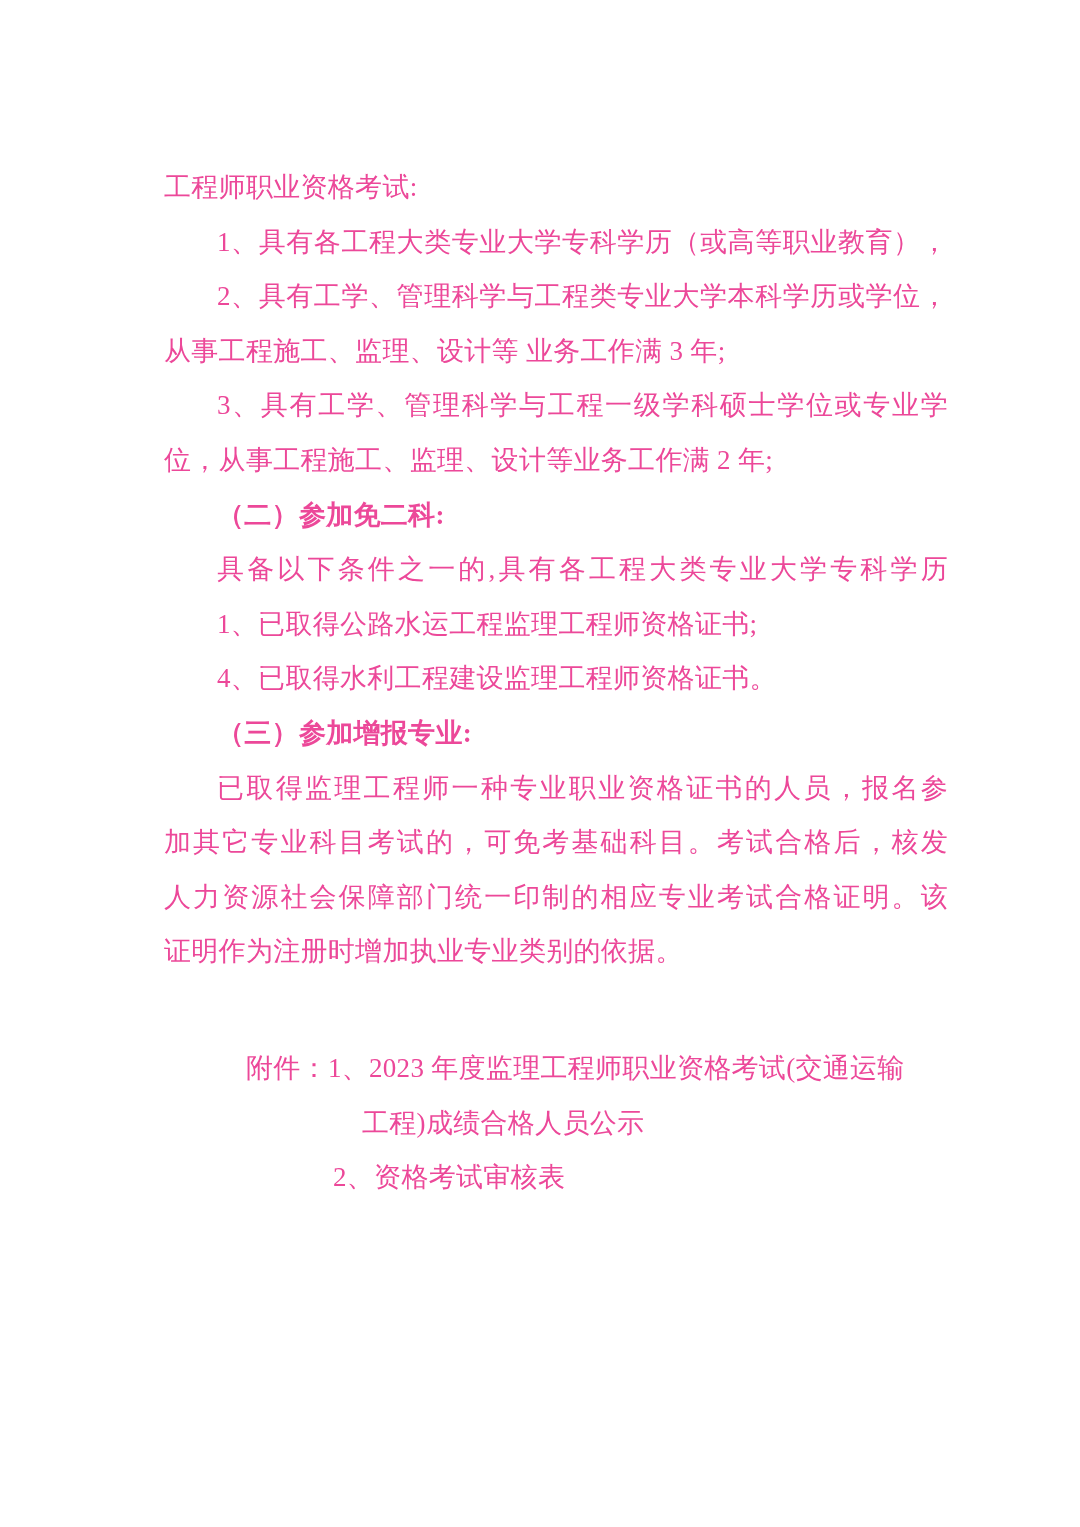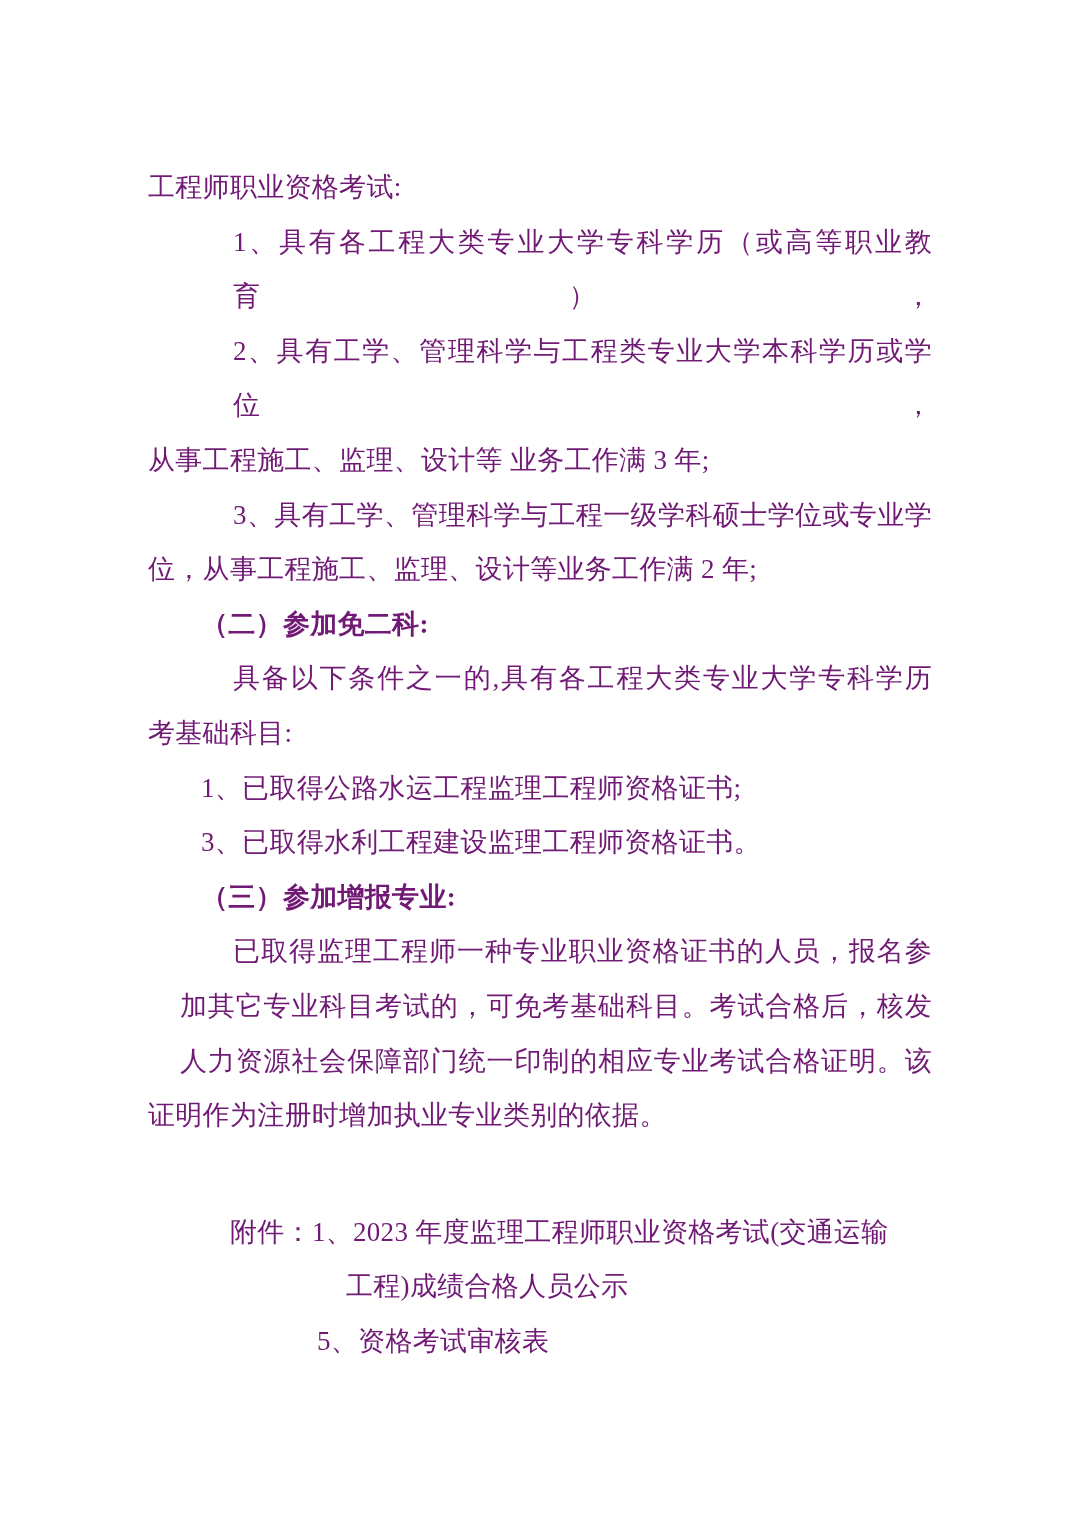--- a/index.html
+++ b/index.html
@@ -14,39 +14,38 @@
   }
   .page {
     position: relative;
     width: 1080px;
     height: 1527px;
     background: #ffffff;
     overflow: hidden;
   }
   .content {
     position: absolute;
-    left: 148px;
+    left: 164px;
     top: 160px;
     width: 784px;
-    color: #701a75;
+    color: #ec4899;
   }
   .line {
     font-size: 27px;
     line-height: 54.6px;
     white-space: nowrap;
     letter-spacing: 0.3px;
   }
   .indent {
     padding-left: 53px;
   }
   .full {
     white-space: normal;
     text-align: justify;
     text-align-last: justify;
-    margin-left: 32px;
   }
   .heading {
     
     font-weight: 700;
   }
   .attachment {
     margin-top: 62px;
   }
   .att-1 { padding-left: 82px; }
   .att-2 { padding-left: 198px; }
@@ -59,29 +58,28 @@
   <div class="content">
 
     <div class="line">工程师职业资格考试:</div>
     <div class="line indent full">1、具有各工程大类专业大学专科学历（或高等职业教育），</div>
     <div class="line indent full">2、具有工学、管理科学与工程类专业大学本科学历或学位，</div>
     <div class="line">从事工程施工、监理、设计等 业务工作满 3 年;</div>
     <div class="line indent full">3、具有工学、管理科学与工程一级学科硕士学位或专业学</div>
     <div class="line">位，从事工程施工、监理、设计等业务工作满 2 年;</div>
     <div class="line indent heading">（二）参加免二科:</div>
     <div class="line indent full">具备以下条件之一的,具有各工程大类专业大学专科学历</div>
-    <div class="line">考基础科目:</div>
     <div class="line indent">1、已取得公路水运工程监理工程师资格证书;</div>
-    <div class="line indent">3、已取得水利工程建设监理工程师资格证书。</div>
+    <div class="line indent">4、已取得水利工程建设监理工程师资格证书。</div>
     <div class="line indent heading">（三）参加增报专业:</div>
     <div class="line indent full">已取得监理工程师一种专业职业资格证书的人员，报名参</div>
     <div class="line full">加其它专业科目考试的，可免考基础科目。考试合格后，核发</div>
     <div class="line full">人力资源社会保障部门统一印制的相应专业考试合格证明。该</div>
     <div class="line">证明作为注册时增加执业专业类别的依据。</div>
 
     <div class="attachment">
       <div class="line att-1">附件：1、2023 年度监理工程师职业资格考试(交通运输</div>
       <div class="line att-2">工程)成绩合格人员公示</div>
-      <div class="line att-3">5、资格考试审核表</div>
+      <div class="line att-3">2、资格考试审核表</div>
     </div>
 
   </div>
 </div>
 
 </body></html>

